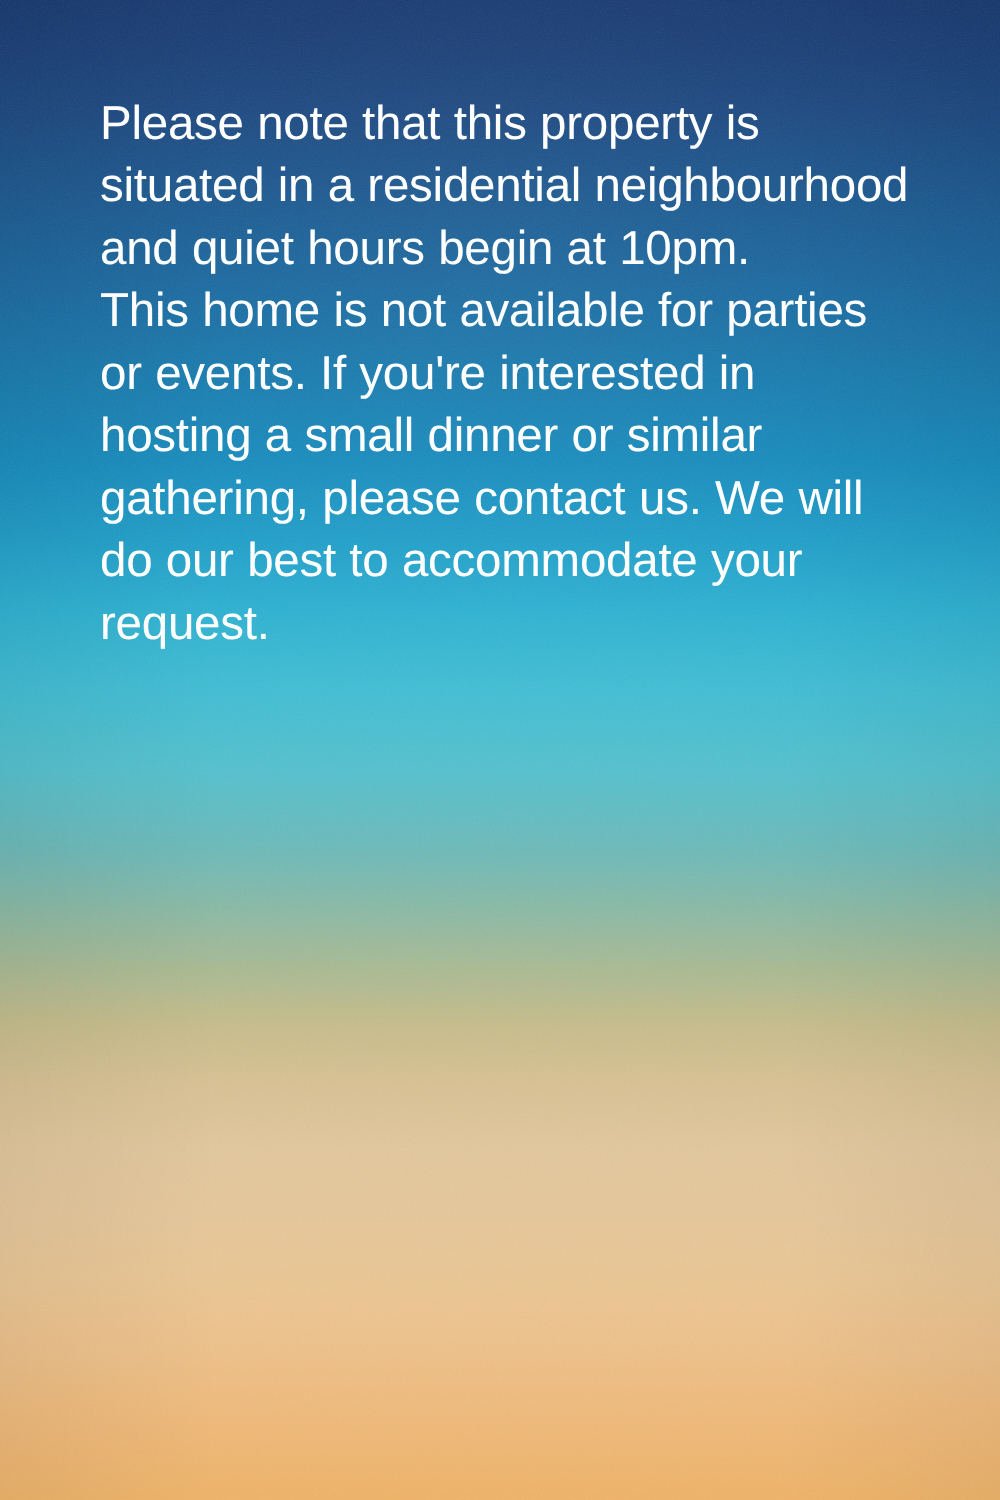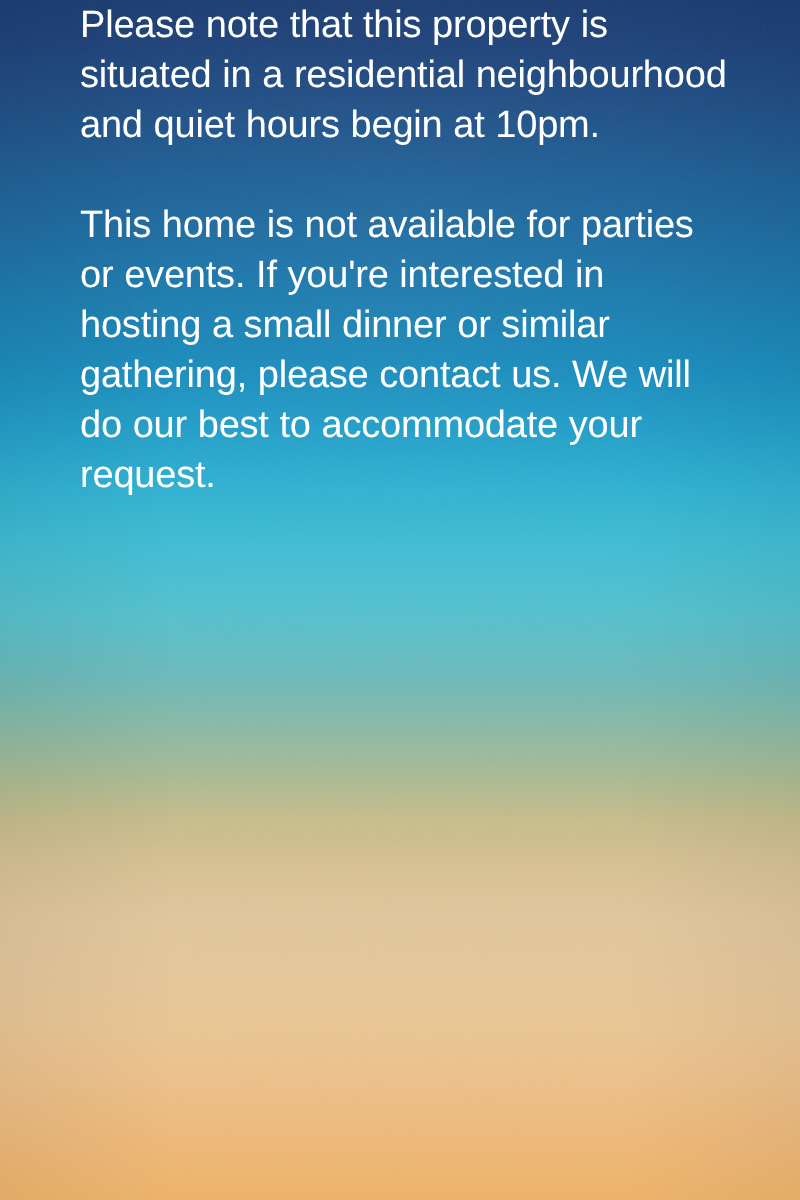--- a/index.html
+++ b/index.html
@@ -72,35 +72,36 @@
     pointer-events: none;
   }
   #bg-noise svg { display: block; width: 100%; height: 100%; }
 
   
   #rules-text {
     position: absolute;
     left: 80px;
     top: 0;
     width: 648px;
+    padding-top: 74px;
   }
 
   .rule-paragraph {
     color: #ffffff;
     font-size: 38px;
     line-height: 50px;
     font-weight: 400;
     letter-spacing: -0.2px;
     word-spacing: 0.4px;
     text-rendering: geometricPrecision;
     -webkit-font-smoothing: antialiased;
     text-shadow: 0 0 1px rgba(255,255,255,0.12);
   }
 
-  .rule-paragraph + .rule-paragraph { margin-top: 50px; }
+  .rule-paragraph + .rule-paragraph { }
 </style>
 </head>
 <body>
 
 <div id="notice-card">
 
   <div id="bg-gradient"></div>
   <div id="bg-vignette"></div>
 
   <div id="bg-noise">

